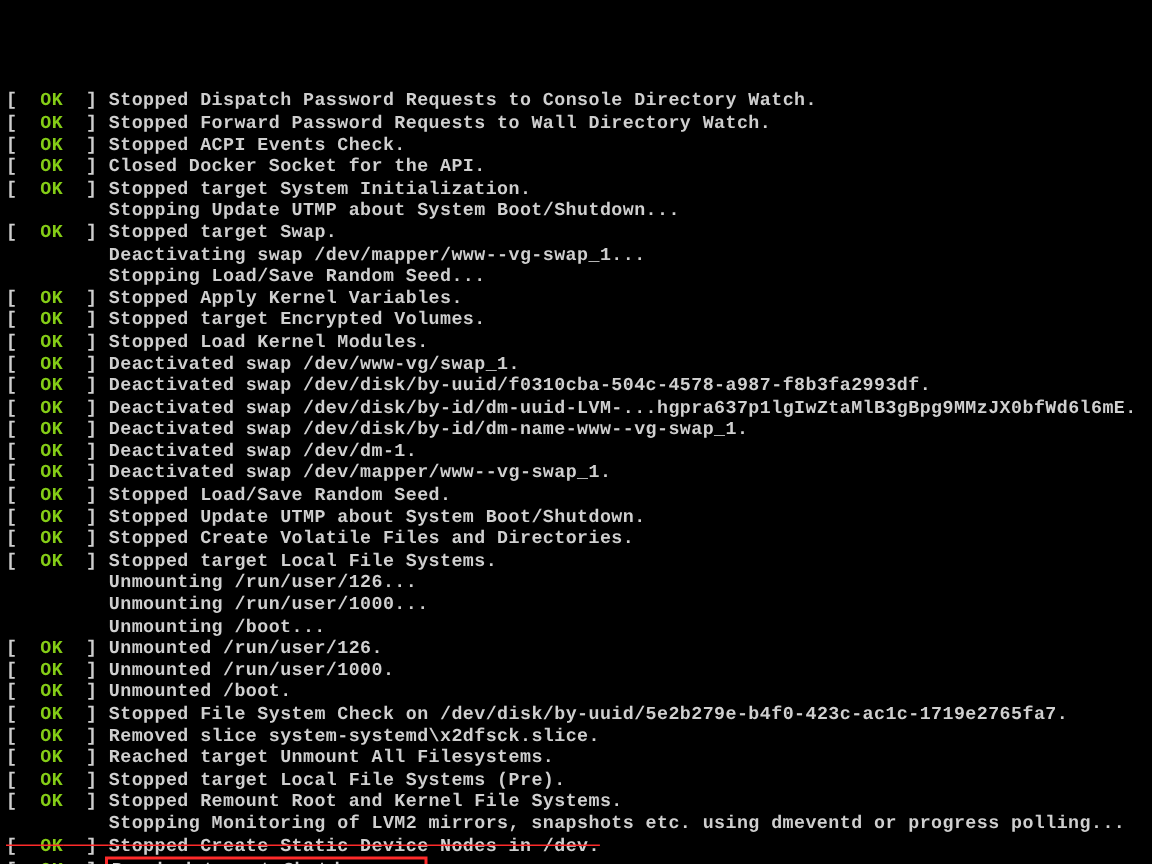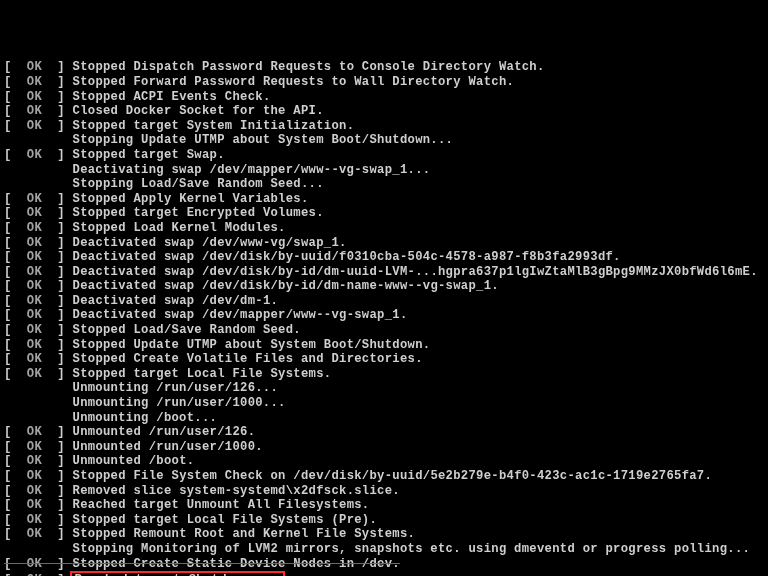--- a/index.html
+++ b/index.html
@@ -12,21 +12,21 @@
       color: #cfcfcf;
       font-weight: 600;
       letter-spacing: 0.3px;
       white-space: pre;
       width: 768px;
       height: 576px;
       box-sizing: border-box;
       overflow: hidden;
     }
     .line { display: block; }
-    .ok { color: #a3a3a3; }
+    .ok { color: #84cc16; }
     .dim { color: #cfcfcf; }
     .strike { text-decoration: line-through; text-decoration-color: #ff2b2b; text-decoration-thickness: 1.3px; }
     .highlight-box {
       border: 2px solid #ff2b2b;
       display: inline-block;
       padding: 0 3px;
       margin-left: -3px;
     }
     #terminal { position: relative; }
   </style>

